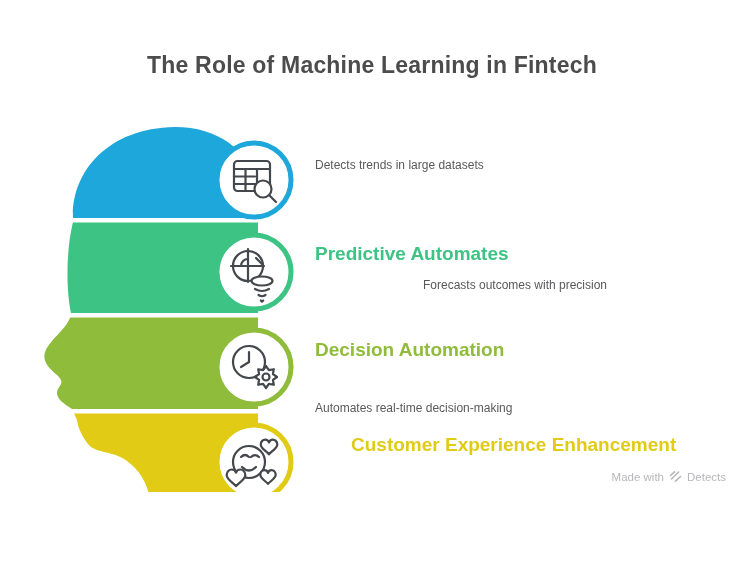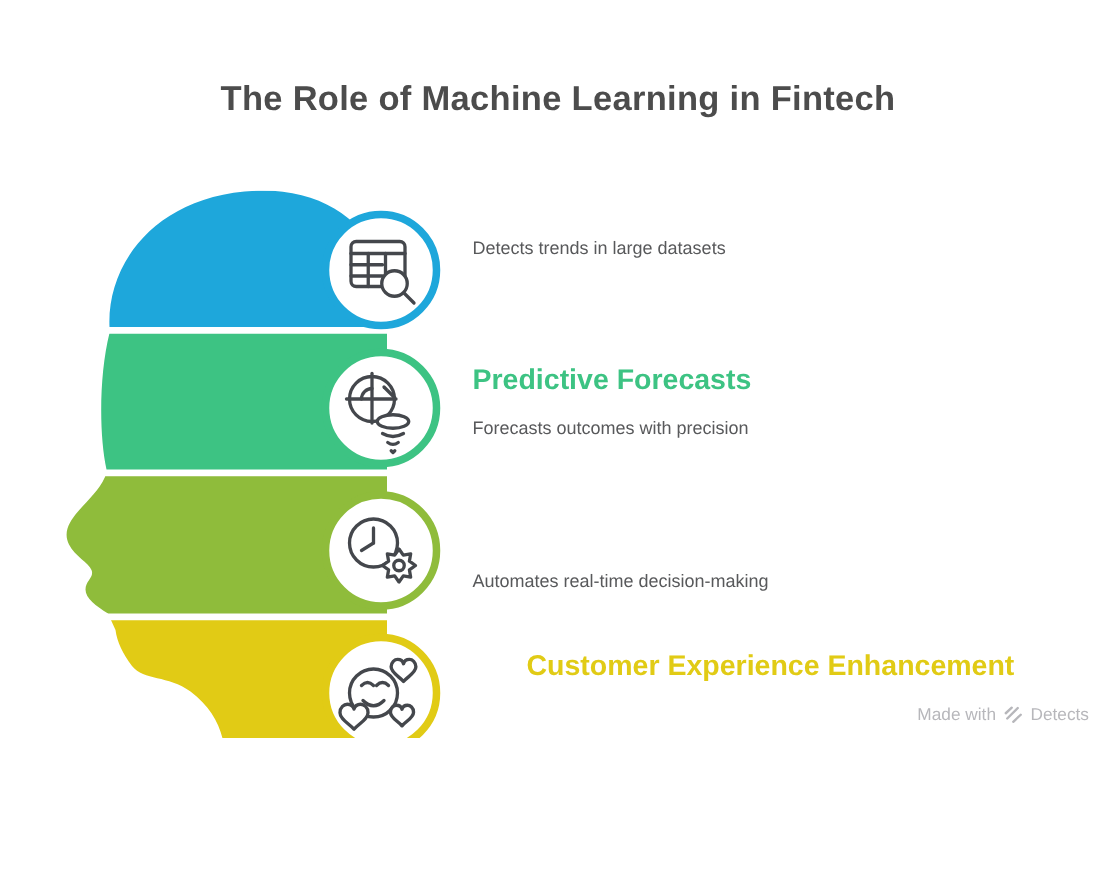--- a/index.html
+++ b/index.html
@@ -144,25 +144,26 @@
               C 5.5 0.4 1.7 2.1 0 4.2 Z"></path>
       </g>
     </g>
   </svg>
 
   <div class="item item1">
     <div class="item-desc" style="color: rgb(88, 89, 91);">Detects trends in large datasets</div>
   </div>
 
   <div class="item item2">
-    <div class="item-title" style="color: rgb(61, 195, 131);">Predictive Forecasts</div>
-    <div class="item-desc" style="color: rgb(88, 89, 91);">Forecasts outcomes with precision</div>
+    <div class="item-title" style="color: rgb(61, 195, 131);">Predictive Automates</div>
+    <div class="item-desc" style="color: rgb(88, 89, 91); text-align: center;">Forecasts outcomes with precision</div>
   </div>
 
   <div class="item item3">
+    <div class="item-title" style="color: rgb(143, 188, 59);">Decision Automation</div>
     <div class="item-desc" style="color: rgb(88, 89, 91); margin-top: 39px;">Automates real-time decision-making</div>
   </div>
 
   <div class="item item4">
     <div class="item-title" style="color: rgb(225, 203, 21);">Customer Experience Enhancement</div>
   </div>
 
   <div class="footer" style="color: rgb(183, 183, 187);">
     <span>Made with</span>
     <svg width="13" height="13" viewBox="0 0 13 13" fill="none" stroke-width="1.6" stroke-linecap="round" stroke="#B7B7BB">

